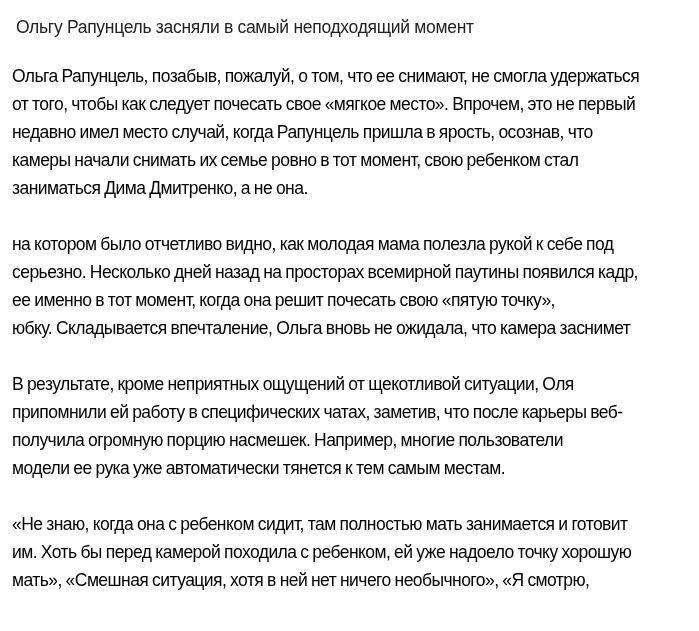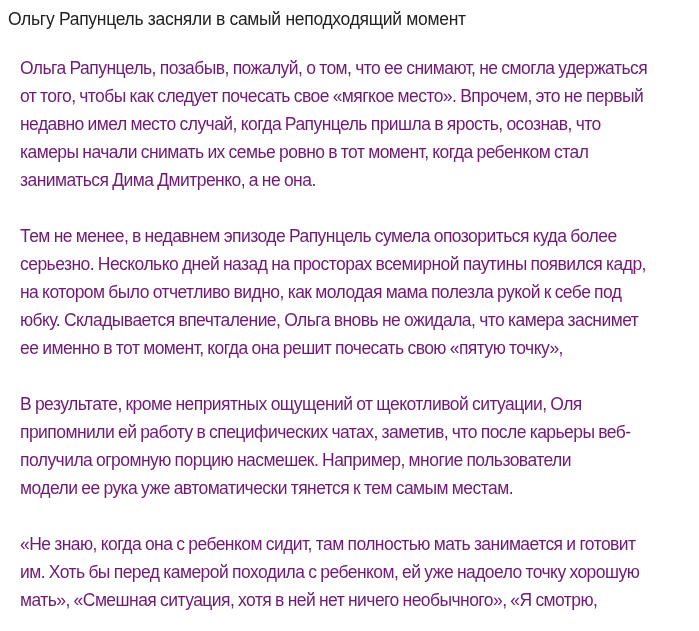--- a/index.html
+++ b/index.html
@@ -12,64 +12,63 @@
     height: 631px;
     overflow: hidden;
     font-family: "Liberation Sans", sans-serif;
     color: #222222;
   }
   .article {
     position: relative;
     padding: 0 0 0 4px;
   }
   .title {
-    margin: 4px;
+    margin: 12px;
     padding-top: 4px;
     font-size: 17.5px;
     line-height: 22px;
     font-weight: normal;
     color: #222222;
     letter-spacing: -0.3px;
     white-space: nowrap;
   }
   .para {
-    margin: 16px;
+    margin: 8px;
     font-size: 17.5px;
     line-height: 28px;
     letter-spacing: -0.55px;
     word-spacing: -0.5px;
-    color: #701a75;
+    color: #000000;
   }
   .line {
     display: block;
     white-space: nowrap;
   }
   .p1 { margin-top: 24px; }
   .gap { margin-top: 28px; }
 </style>
 </head>
 <body>
 
 <div class="article">
   <h1 class="title">Ольгу Рапунцель засняли в самый неподходящий момент</h1>
 
   <p class="para p1">
     <span class="line">Ольга Рапунцель, позабыв, пожалуй, о том, что ее снимают, не смогла удержаться</span>
     <span class="line">от того, чтобы как следует почесать свое «мягкое место». Впрочем, это не первый</span>
     <span class="line">недавно имел место случай, когда Рапунцель пришла в ярость, осознав, что</span>
-    <span class="line">камеры начали снимать их семье ровно в тот момент, когда ребенком стал</span>
+    <span class="line">камеры начали снимать их семье ровно в тот момент, свою ребенком стал</span>
     <span class="line">заниматься Дима Дмитренко, а не она.</span>
   </p>
 
   <p class="para gap">
-    <span class="line">Тем не менее, в недавнем эпизоде Рапунцель сумела опозориться куда более</span>
+    <span class="line">на котором было отчетливо видно, как молодая мама полезла рукой к себе под</span>
     <span class="line">серьезно. Несколько дней назад на просторах всемирной паутины появился кадр,</span>
-    <span class="line">на котором было отчетливо видно, как молодая мама полезла рукой к себе под</span>
+    <span class="line">ее именно в тот момент, когда она решит почесать свою «пятую точку»,</span>
     <span class="line">юбку. Складывается впечталение, Ольга вновь не ожидала, что камера заснимет</span>
-    <span class="line">ее именно в тот момент, когда она решит почесать свою «пятую точку»,</span>
   </p>
 
   <p class="para gap">
     <span class="line">В результате, кроме неприятных ощущений от щекотливой ситуации, Оля</span>
     <span class="line">припомнили ей работу в специфических чатах, заметив, что после карьеры веб-</span>
     <span class="line">получила огромную порцию насмешек. Например, многие пользователи</span>
     <span class="line">модели ее рука уже автоматически тянется к тем самым местам.</span>
   </p>
 
   <p class="para gap">

